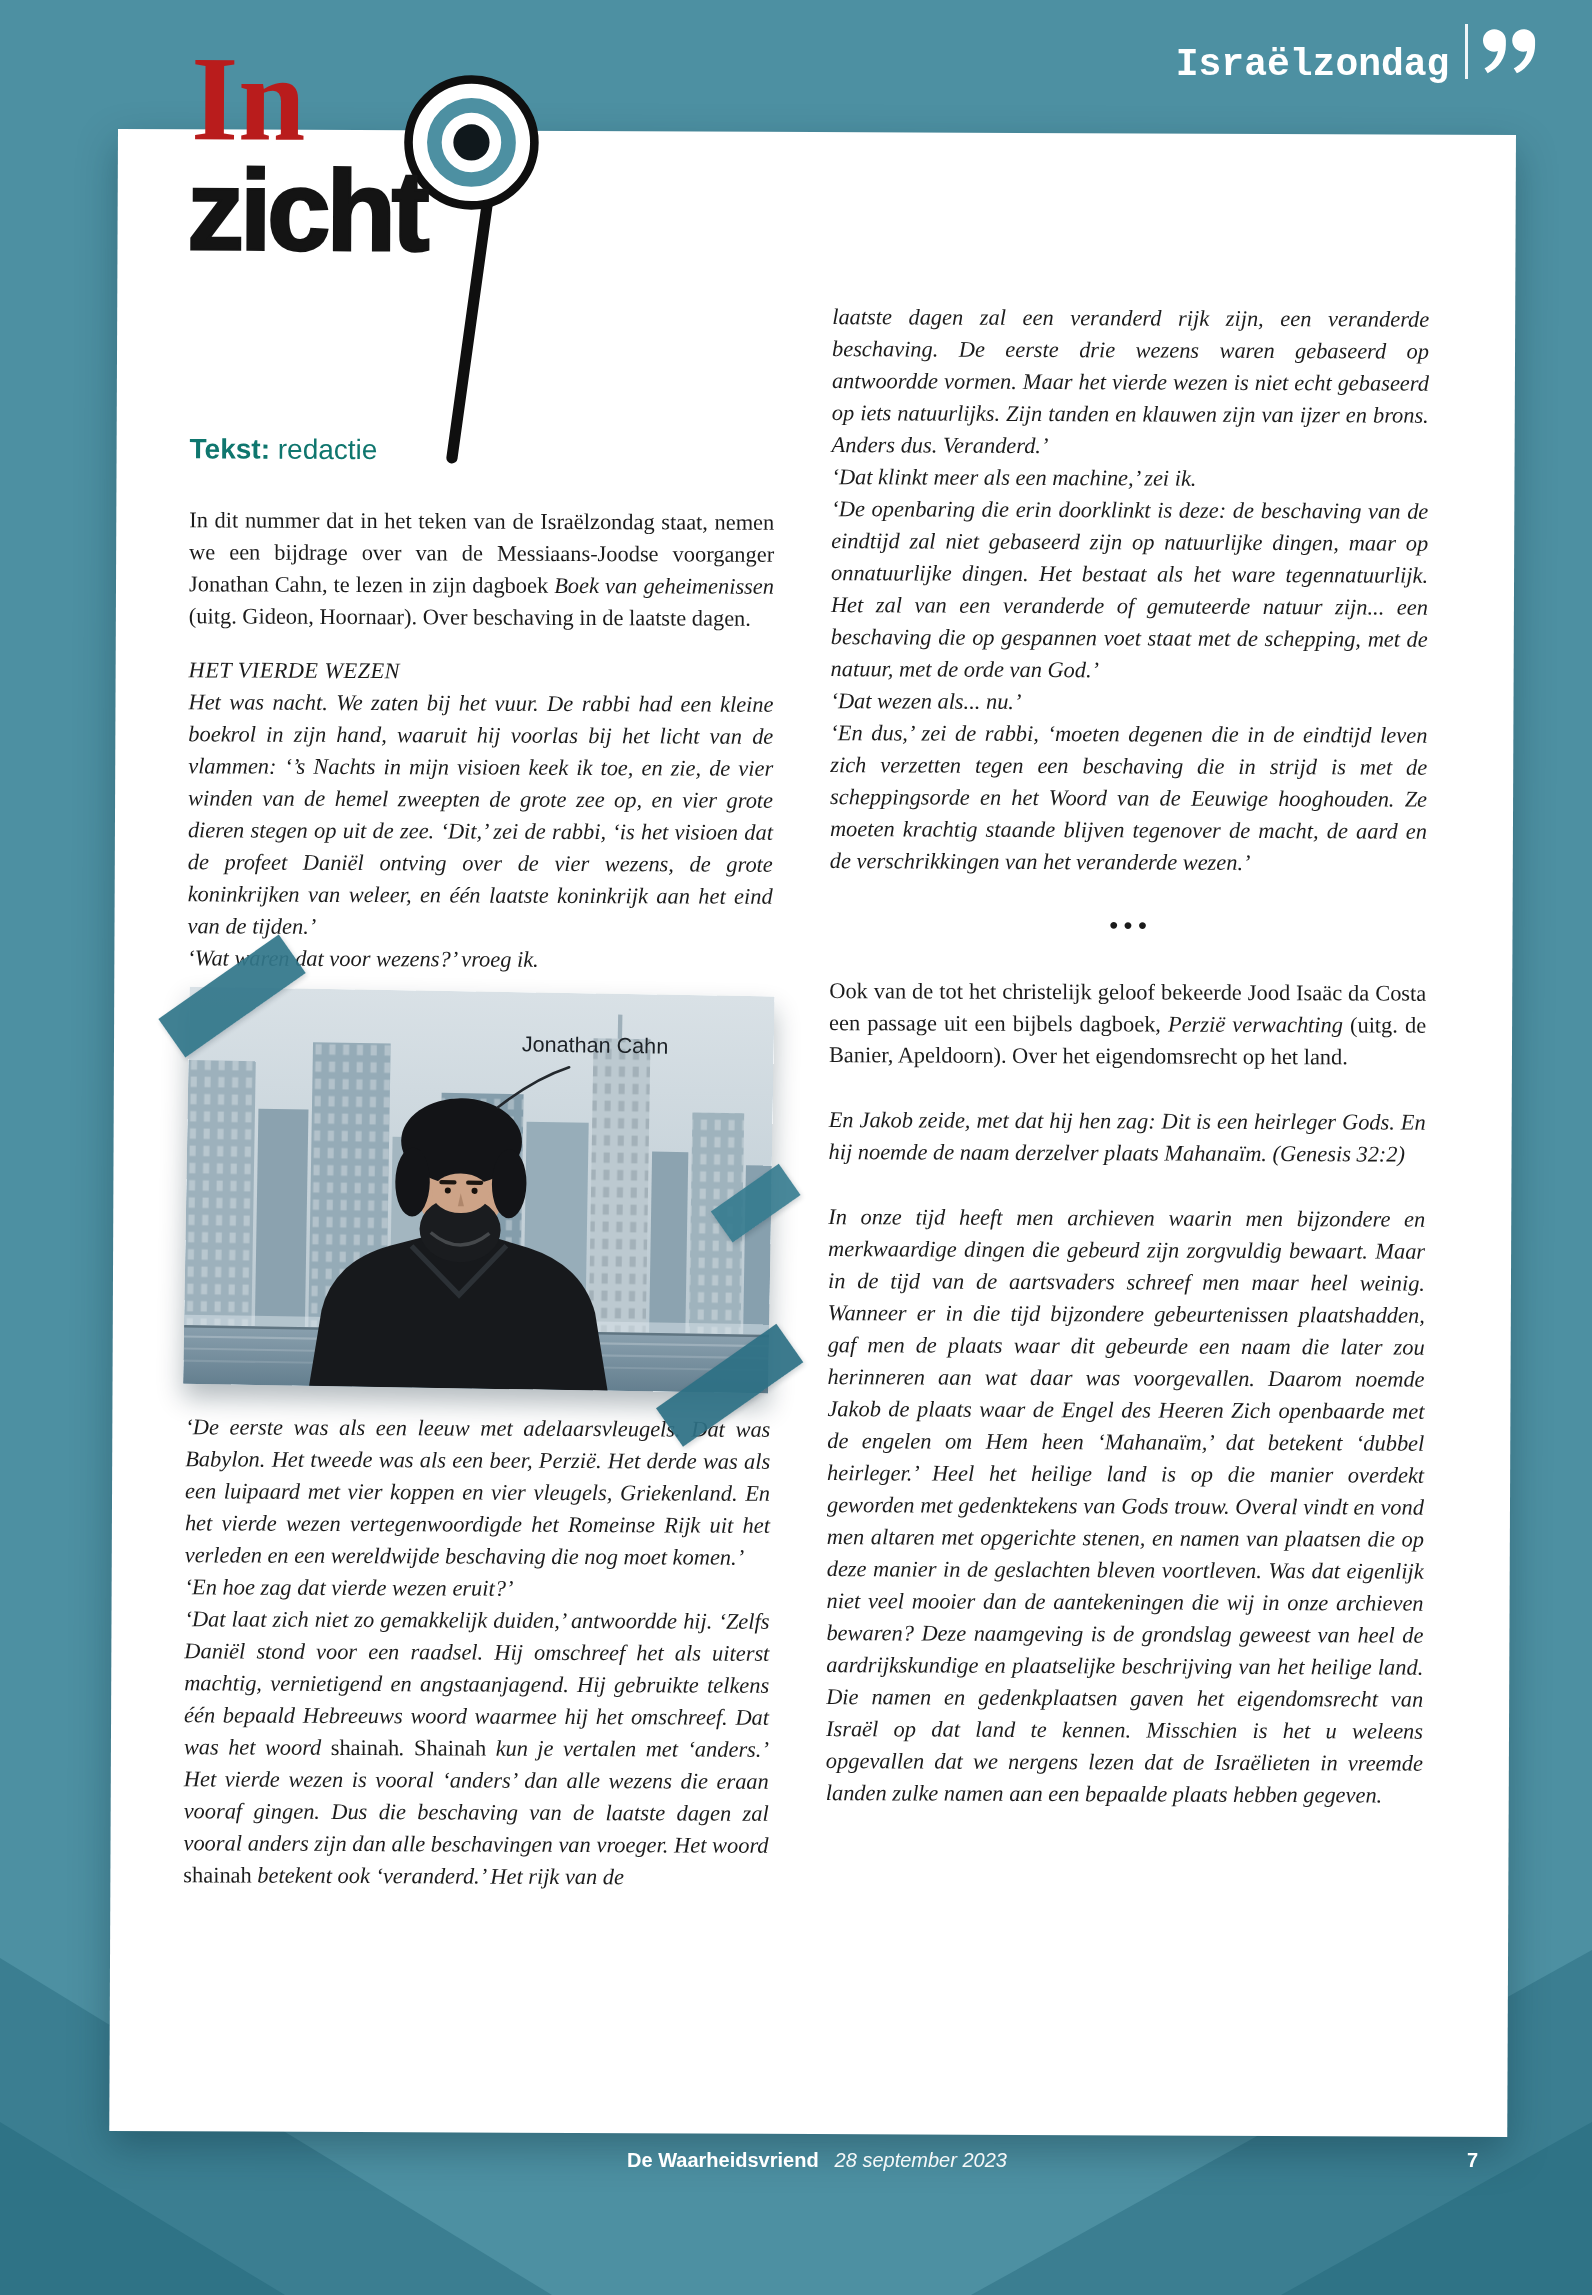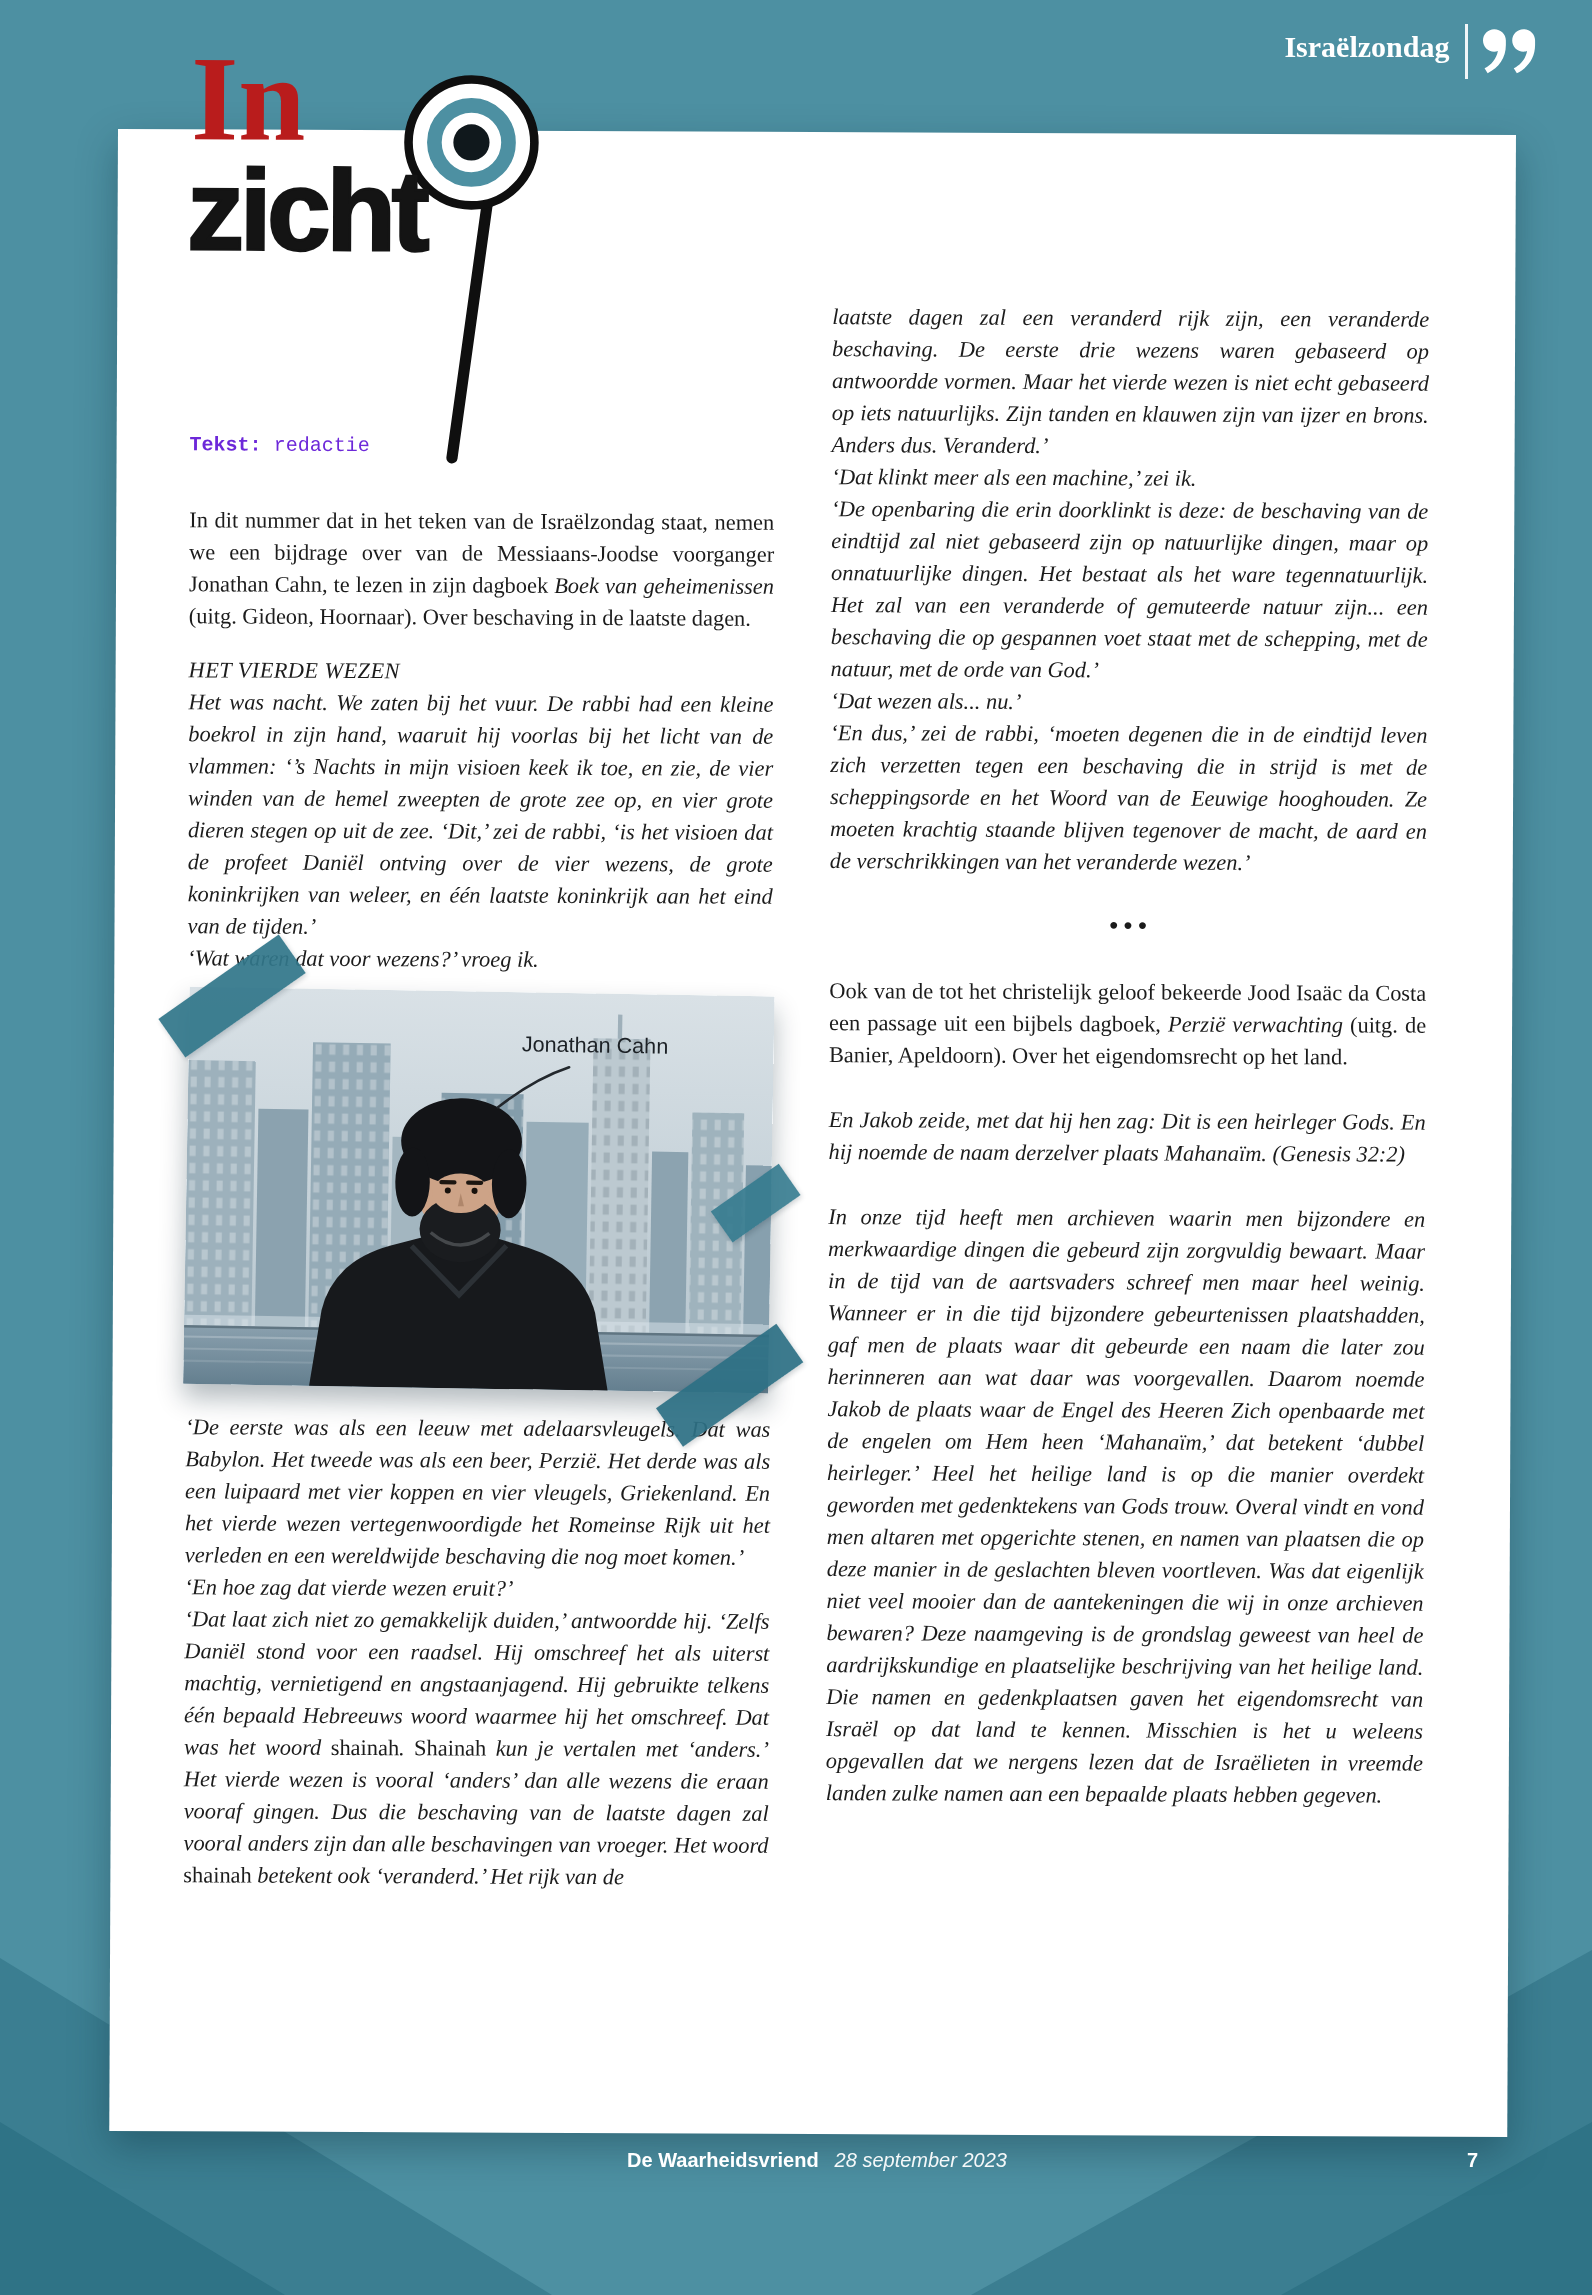--- a/index.html
+++ b/index.html
@@ -11,38 +11,38 @@
   }
   
   .band{position:absolute;}
   .band-bl1{left:0;bottom:0;width:552px;height:337px;background:#3B7E91;clip-path:polygon(0 0,100% 100%,0 100%);}
   .band-bl2{left:0;bottom:0;width:285px;height:173px;background:#2F7386;clip-path:polygon(0 0,100% 100%,0 100%);}
   .band-br1{right:0;bottom:0;width:621px;height:345px;background:#3B7E91;clip-path:polygon(100% 0,100% 100%,0 100%);}
   .band-br2{right:0;bottom:0;width:311px;height:173px;background:#2F7386;clip-path:polygon(100% 0,100% 100%,0 100%);}
 
   
   .hdr{position:absolute;top:24px;right:54px;display:flex;align-items:flex-start;gap:15.5px;color:#fff;}
-  .hdr-label{font-family:Liberation Serif, serif;font-weight:700;font-size:30px;line-height:1.5;}
+  .hdr-label{font-family:Liberation Mono, monospace;font-weight:700;font-size:38px;line-height:1.5;margin-top:12px;}
   .hdr-sep{width:2.6px;height:55px;background:rgba(255,255,255,.92);}
   .hdr-quote{margin-top:5.2px;}
 
   
   .sheet{
     position:absolute;left:118px;top:129px;width:1398px;height:2002px;background:#ffffff;
     transform:rotate(0.25deg);transform-origin:0 0;
     box-shadow:0 15.5px 39px rgba(8,40,52,.35);
   }
 
   
   .logo{position:absolute;left:73px;top:-86px;width:535px;height:483px;}
   .logo-in{position:absolute;left:0;top:-5.2px;font-family:"Liberation Serif",serif;font-weight:700;font-size:121px;line-height:1;color:#b91c1c;}
   .logo-zicht{position:absolute;left:-3.5px;top:110px;font-family:"Liberation Sans",sans-serif;font-weight:700;font-size:114px;line-height:1;letter-spacing:-4.3px;color:#141414;-webkit-text-stroke:2.6px #141414;}
   .magnifier{position:absolute;left:194px;top:10.4px;width:173px;height:431px;}
 
-  .byline{position:absolute;left:73px;top:304px;font-family:Liberation Mono, monospace;font-size:20px;color:#6d28d9;}
+  .byline{position:absolute;left:73px;top:304px;font-family:Liberation Sans, sans-serif;font-size:28px;color:#0f766e;}
   .byline .b-label{font-weight:700;}
 
   
   .col{position:absolute;font-size:22.4px;line-height:32px;text-align:justify;hyphens:auto;}
   .col-left{left:73px;top:375px;width:585px;}
   .col-right{left:715px;top:169px;width:597px;}
   .para{margin:0;}
   .story{font-style:italic;}
   .roman{font-style:normal;}
   .rn{font-style:normal;}

